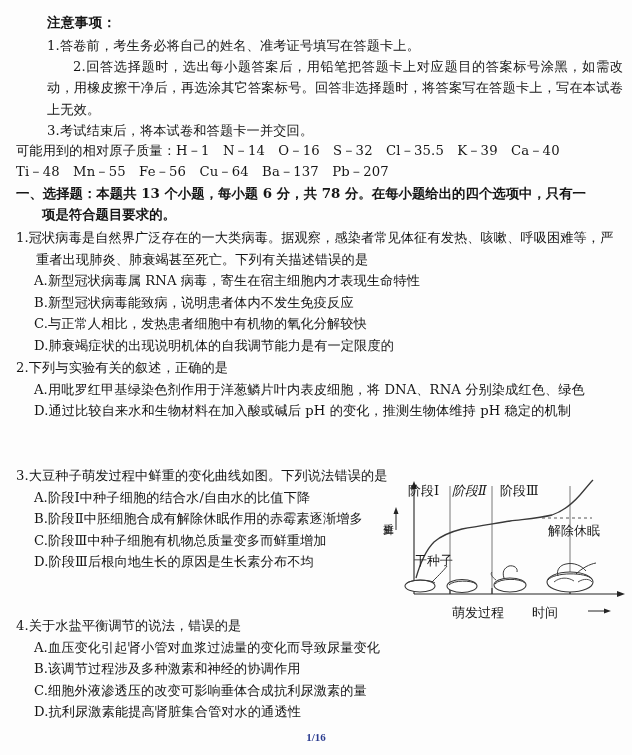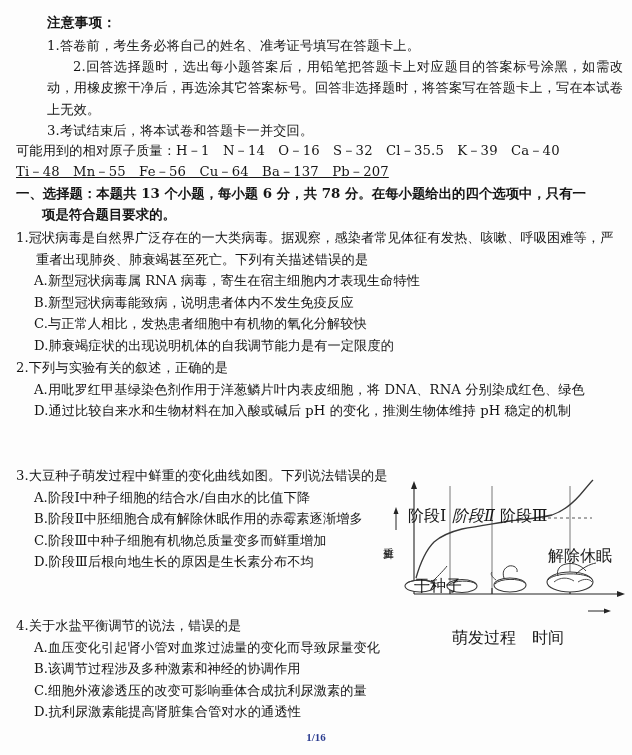--- a/index.html
+++ b/index.html
@@ -31,21 +31,21 @@
     letter-spacing:.15px;
     text-align:justify;
   }
   .n1{left:47px;top:35px;width:560px;}
   .n2{left:47px;top:56px;width:576px;text-indent:26px;}
   .n3{left:47px;top:120px;width:560px;}
   .mass{
     position:absolute;left:16px;top:140px;width:608px;
     font-size:13.2px;line-height:21.4px;letter-spacing:.15px;
   }
-  .mass .row2{display:block;text-decoration:underline;}
+  .mass .row2{display:block;}
   .sec-head{
     position:absolute;left:16px;top:183px;width:608px;
     font-size:13.4px;font-weight:bold;line-height:21.4px;
     text-indent:0;
   }
   .sec-head .cont{display:block;padding-left:26px;}
 
   .q{
     position:absolute;
     font-size:13.2px;line-height:21.6px;letter-spacing:.1px;
@@ -64,23 +64,23 @@
     color:#2b3c8f;
     font-family:"Liberation Serif",serif;
   }
 
   
   .figure{
     position:absolute;left:392px;top:478px;width:240px;height:142px;
   }
   .figure svg{display:block;}
   .fig-label{
-    position:absolute;font-size:16px;color:#1a1a1a;
+    position:absolute;font-size:13px;color:#1a1a1a;
     font-family:"DejaVu Serif","Liberation Serif",serif;
-    white-space:nowrap;letter-spacing:0px;margin-top:24px;
+    white-space:nowrap;letter-spacing:0px;
   }
   .stage1{left:16px;top:4px;}
   .stage2{left:60px;top:4px;font-style:italic;}
   .stage3{left:108px;top:4px;}
   .ylab{
     left:-10px;top:38px;width:12px;
     writing-mode:vertical-rl;text-orientation:upright;
     letter-spacing:-1px;line-height:10px;font-size:10.5px;
   }
   .dormancy{left:156px;top:44px;}

